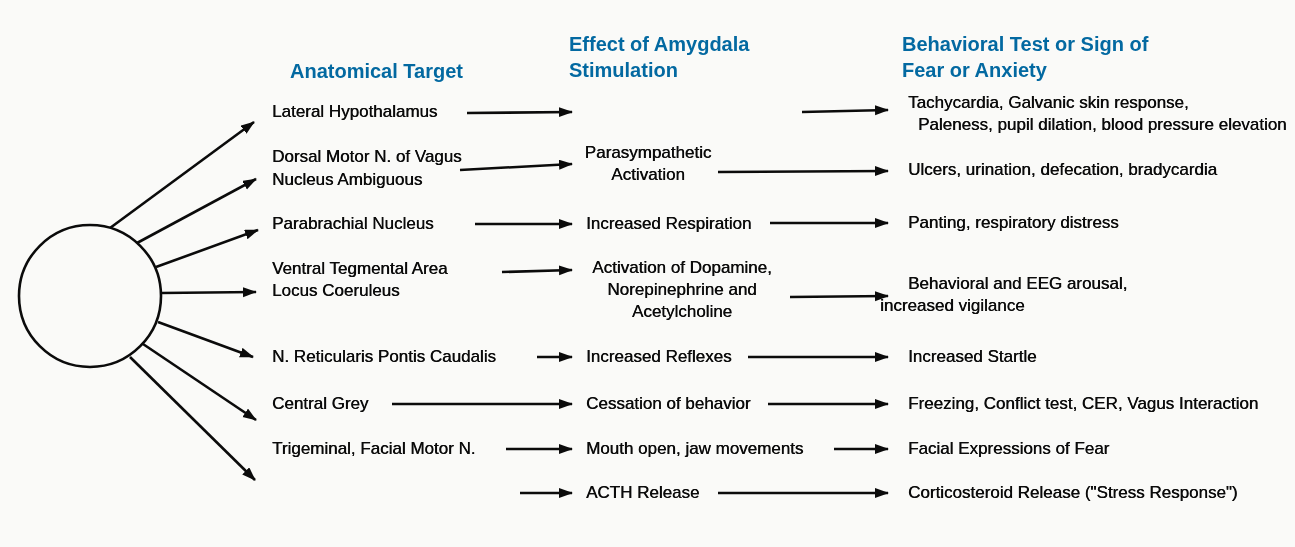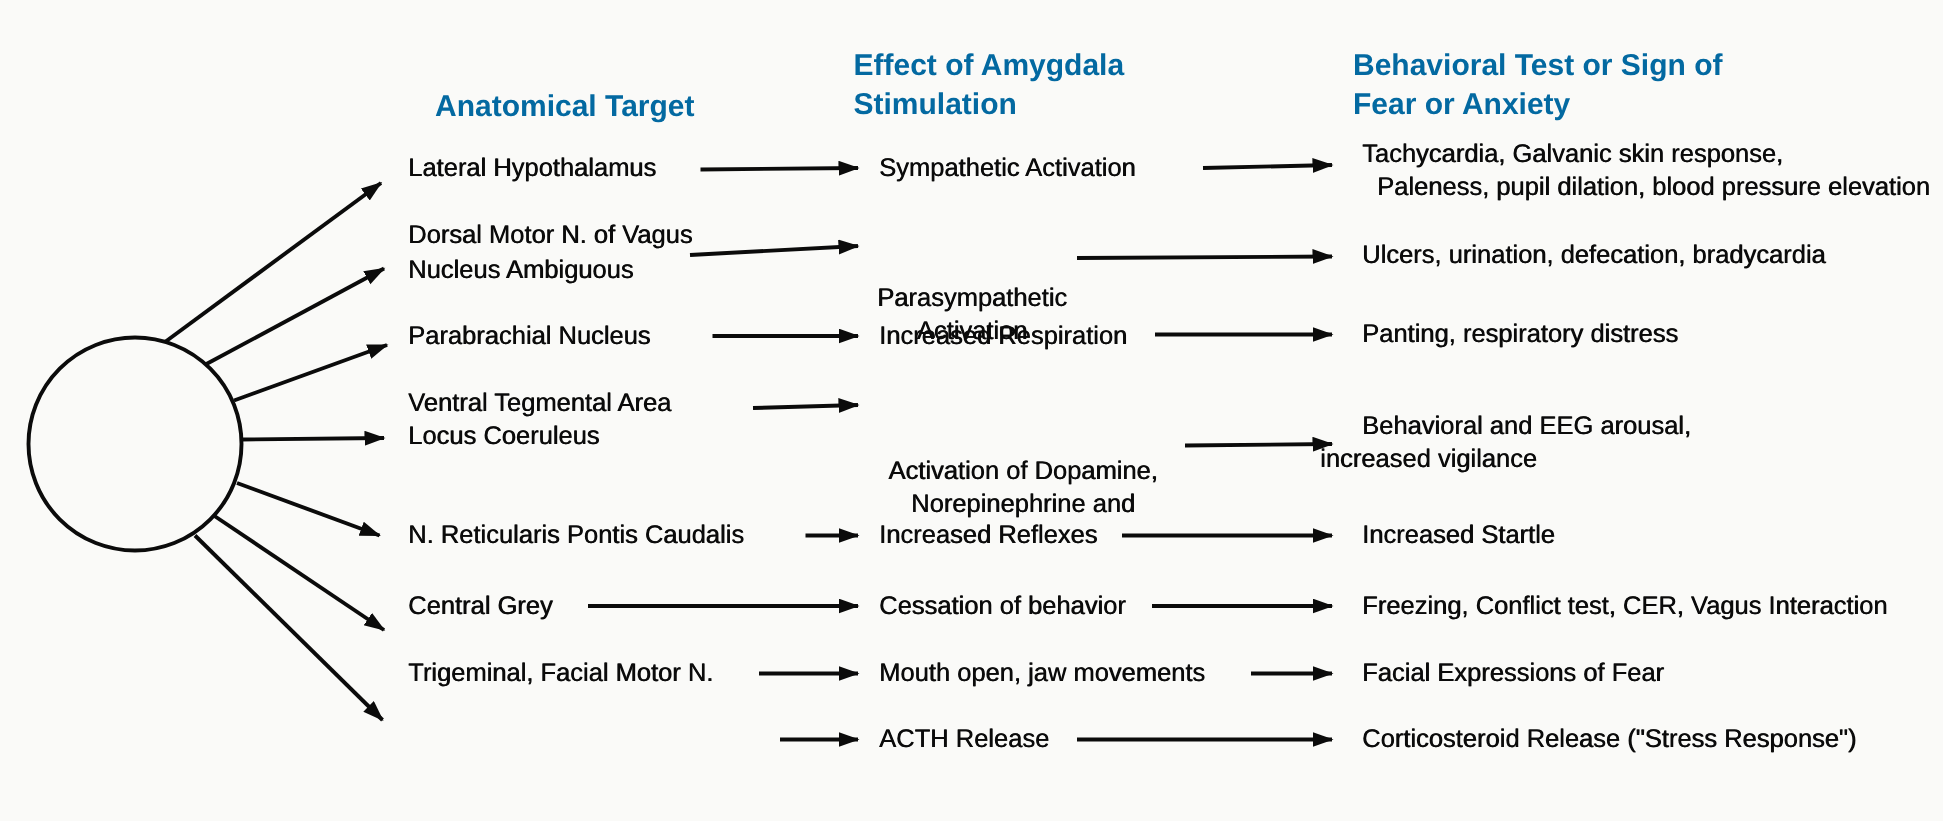--- a/index.html
+++ b/index.html
@@ -12,21 +12,21 @@
   .layer{position:absolute;left:0;top:0;}
   .t{
     position:absolute;font-size:17px;line-height:22px;height:22px;
     white-space:nowrap;color:#0b0b0b;
     text-shadow:0.4px 0 0 #0b0b0b; 
   }
   .hdr{
     position:absolute;font-size:20px;line-height:26px;font-weight:700;
     white-space:nowrap;color:#0369a1;
   }
-  .eff-c{position:absolute;text-align:center;margin-top:46px;}
+  .eff-c{position:absolute;text-align:center;}
   .eff-c .ln{
     display:block;font-size:17px;line-height:22px;white-space:nowrap;
     text-shadow:0.4px 0 0 #0b0b0b;
   }
   .amy{
     position:absolute;left:20px;top:286px;width:140px;height:22px;
     text-align:center;font-size:15px;letter-spacing:3px;
     line-height:22px;text-shadow:0.4px 0 0 #0b0b0b;
   }
 </style>
@@ -82,41 +82,41 @@
   <div class="hdr" style="left:569px;top:31px;width:220px;">
     <span style="display:block;">Effect of Amygdala</span>
     <span style="display:block;">Stimulation</span>
   </div>
   <div class="hdr" style="left:902px;top:31px;width:300px;">
     <span style="display:block;">Behavioral Test or Sign of</span>
     <span style="display:block;">Fear or Anxiety</span>
   </div>
 
   <span class="t" style="left:272px;top:101px;">Lateral Hypothalamus</span>
-  <span class="t" style="left:586px;top:101px;">Sympathetic Activation</span>
   <span class="t" style="left:908px;top:92px;">Tachycardia, Galvanic skin response,</span>
   <span class="t" style="left:918px;top:114px;">Paleness, pupil dilation, blood pressure elevation</span>
 
   <span class="t" style="left:272px;top:146px;">Dorsal Motor N. of Vagus</span>
   <span class="t" style="left:272px;top:169px;">Nucleus Ambiguous</span>
   <div class="eff-c" style="left:578px;top:142px;width:140px;">
     <span class="ln">Parasympathetic</span>
     <span class="ln">Activation</span>
   </div>
   <span class="t" style="left:908px;top:159px;">Ulcers, urination, defecation, bradycardia</span>
 
   <span class="t" style="left:272px;top:213px;">Parabrachial Nucleus</span>
   <span class="t" style="left:586px;top:213px;">Increased Respiration</span>
   <span class="t" style="left:908px;top:212px;">Panting, respiratory distress</span>
 
   <span class="t" style="left:272px;top:258px;">Ventral Tegmental Area</span>
   <span class="t" style="left:272px;top:280px;">Locus Coeruleus</span>
   <div class="eff-c" style="left:584px;top:257px;width:196px;">
     <span class="ln">Activation of Dopamine,</span>
     <span class="ln">Norepinephrine and</span>
+    <span class="ln">Acetylcholine</span>
   </div>
   <span class="t" style="left:908px;top:273px;">Behavioral and EEG arousal,</span>
   <span class="t" style="left:880px;top:295px;">increased vigilance</span>
 
   <span class="t" style="left:272px;top:346px;">N. Reticularis Pontis Caudalis</span>
   <span class="t" style="left:586px;top:346px;">Increased Reflexes</span>
   <span class="t" style="left:908px;top:346px;">Increased Startle</span>
 
   <span class="t" style="left:272px;top:393px;">Central Grey</span>
   <span class="t" style="left:586px;top:393px;">Cessation of behavior</span>

